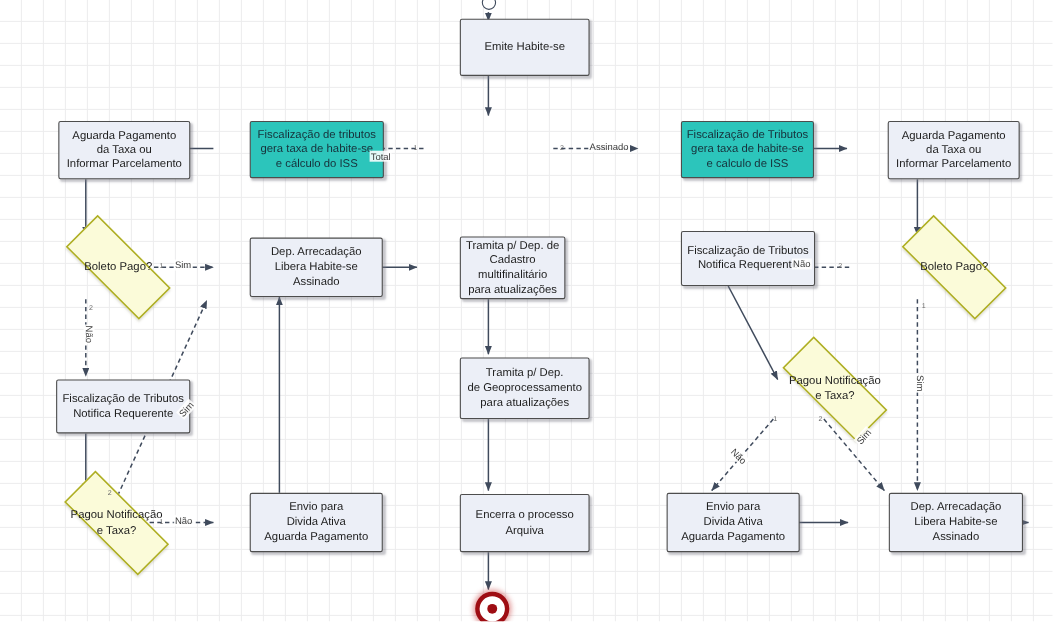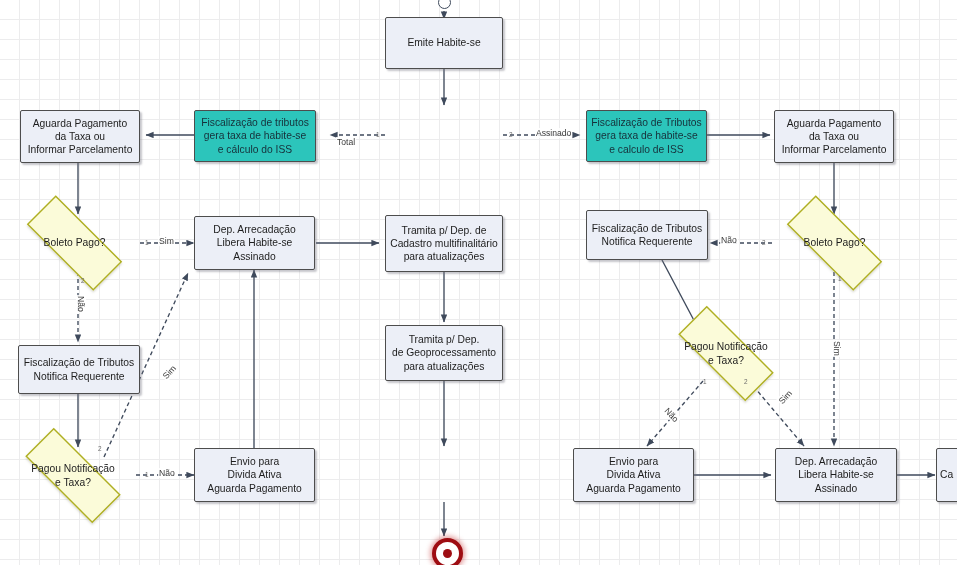--- a/index.html
+++ b/index.html
@@ -31,20 +31,21 @@
   .node {
     position: absolute;
     box-sizing: border-box;
     display: flex;
     align-items: center;
     justify-content: center;
     text-align: center;
     line-height: 1.28;
     color: #1d1d1d;
     z-index: 5;
+    margin-left: 33px;
   }
   .node .lbl {
     display: block;
     white-space: pre-line;
     padding: 0 3px;
   }
   .proc {
     background: #eceff7;
     border: 1.3px solid #4d4d4d;
     border-radius: 2px;
@@ -194,32 +195,36 @@
     </g>
   </svg>
 
   <div class="startnode" style="left:438px; top:-4px;"></div>
 
   <div class="node proc" style="left:385px; top:17px; width:118px; height:52px;">
     <span class="lbl">Emite Habite-se</span>
   </div>
 
 
-  <div class="node proc" style="left:385px; top:215px; width:118px; height:57px;">
+  <div class="node proc" style="left:385px; top:215px; width:96px; height:57px;justify-content:flex-end;">
     <span class="lbl">Tramita p/ Dep. de
 Cadastro multifinalitário
 para atualizações</span>
   </div>
 
   <div class="node proc" style="left:385px; top:325px; width:118px; height:56px;">
     <span class="lbl">Tramita p/ Dep.
 de Geoprocessamento
 para atualizações</span>
   </div>
 
+  <div class="node proc" style="left:385px; top:449px; width:118px; height:53px;">
+    <span class="lbl">Encerra o processo
+Arquiva</span>
+  </div>
 
   <div class="endnode" style="left:432px; top:538px;">
     <div class="core"></div>
   </div>
 
   <div class="node proc-teal" style="left:194px; top:110px; width:122px; height:52px;">
     <span class="lbl">Fiscalização de tributos
 gera taxa de habite-se
 e cálculo do ISS</span>
   </div>

